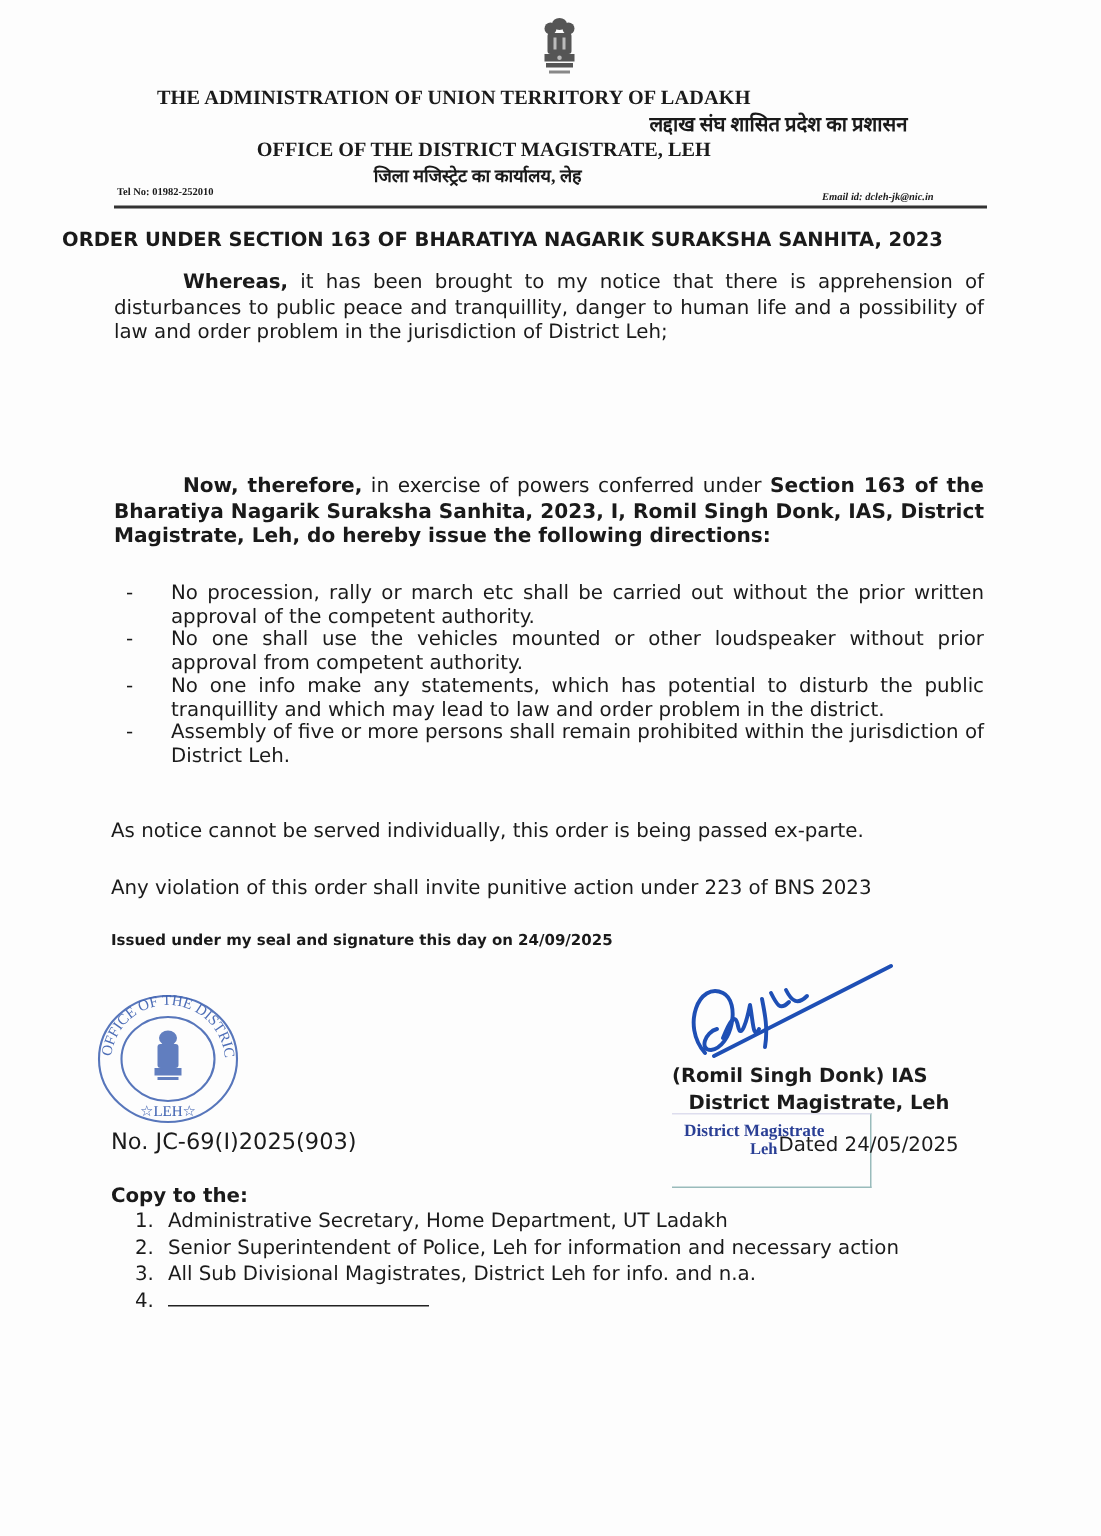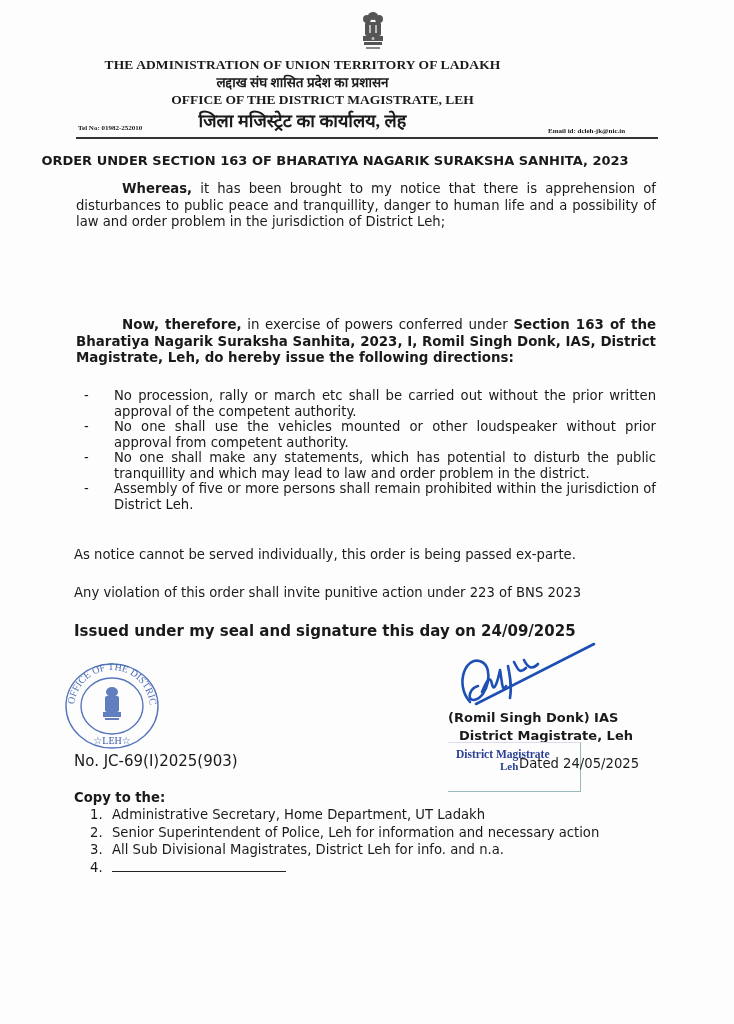--- a/index.html
+++ b/index.html
@@ -6,43 +6,43 @@
     body { width: 734px; height: 1024px; position: relative; overflow: hidden; color: #1a1a1a; }
     .page { position: absolute; left: 0; top: 0; width: 734px; height: 1024px; background: #fdfdfd; }
     .serif { font-family: "Liberation Serif", "DejaVu Serif", serif; }
     .sans { font-family: "DejaVu Sans", "Liberation Sans", sans-serif; }
     .abs { position: absolute; }
 
     
     .emblem { left: 360px; top: 10px; width: 26px; height: 42px; }
     .hdr { left: 0; width: 605px; text-align: center; font-weight: bold; }
     .hdr-en1 { top: 57px; font-size: 13.5px; letter-spacing: 0.1px; }
-    .hdr-hi1 { top: 73px; font-size: 13.5px; }
+    .hdr-hi1 { top: 73px; font-size: 13.5px; text-align: right; }
     .hdr-en2 { top: 92px; font-size: 13.5px; margin-left: 20px; }
-    .hdr-hi2 { top: 108px; font-size: 18px; }
+    .hdr-hi2 { top: 108px; font-size: 12px; padding-left: 16px; }
     .tel { left: 78px; top: 124px; font-size: 7px; font-weight: bold; }
-    .email { left: 548px; top: 127px; font-size: 7px; font-weight: bold; }
+    .email { left: 548px; top: 127px; font-size: 7px; font-weight: bold; font-style: italic; }
     .rule { left: 76px; top: 137px; width: 582px; height: 1.5px; background: #333; }
 
     .order-title { left: 0; width: 670px; top: 153px; text-align: center; font-size: 13px; font-weight: bold; }
 
     .para { left: 76px; width: 580px; font-size: 13.2px; line-height: 16.5px; text-align: justify; }
     .para b { font-weight: bold; }
     .indent { display: inline-block; width: 46px; }
     .p1 { top: 181px; }
     .p2 { top: 257px; }
     .p3 { top: 317px; font-size: 13.4px; }
 
     .dir-list { left: 76px; top: 388px; width: 580px; margin: 0; padding: 0; list-style: none; font-size: 13.2px; line-height: 15.5px; }
     .dir-list li { position: relative; padding-left: 38px; text-align: justify; margin-bottom: 0; }
     .dash { position: absolute; left: 8px; top: 0; }
 
     .line1 { left: 74px; top: 547px; font-size: 13.2px; }
     .line2 { left: 74px; top: 585px; font-size: 13.2px; }
-    .issued { left: 74px; top: 622px; font-size: 15px; font-weight: bold; }
+    .issued { left: 74px; top: 622px; font-size: 10px; font-weight: bold; }
 
     
     .seal { left: 60px; top: 658px; width: 104px; height: 92px; }
     .ref-no { left: 74px; top: 752px; font-size: 15px; }
 
     
     .sig { left: 448px; top: 640px; width: 160px; height: 80px; }
     .signame { left: 448px; top: 710px; font-size: 13px; font-weight: bold; }
     .sigdesig { left: 459px; top: 728px; font-size: 13px; font-weight: bold; }
     .stamp-box { left: 448px; top: 742px; width: 132px; height: 48px; border-right: 1px solid #9bb; border-bottom: 1px solid #9bb; border-top: 1px solid #dde; }
@@ -94,21 +94,21 @@
   </div>
 
 
   <div class="abs para p3 sans">
     <span class="indent"></span><b>Now, therefore,</b><span> in exercise of powers conferred under </span><b>Section 163 of the Bharatiya Nagarik Suraksha Sanhita, 2023, I, Romil Singh Donk, IAS, District Magistrate, Leh, do hereby issue the following directions:</b>
   </div>
 
   <ul class="abs dir-list sans">
     <li><span class="dash">-</span><span>No procession, rally or march etc shall be carried out without the prior written approval of the competent authority.</span></li>
     <li><span class="dash">-</span><span>No one shall use the vehicles mounted or other loudspeaker without prior approval from competent authority.</span></li>
-    <li><span class="dash">-</span><span>No one shall make any statements, which has potential to disturb the public tranquillity and which may lead to law and order problem in the district.</span></li>
+    <li><span class="dash">-</span><span>No one info make any statements, which has potential to disturb the public tranquillity and which may lead to law and order problem in the district.</span></li>
     <li><span class="dash">-</span><span>Assembly of five or more persons shall remain prohibited within the jurisdiction of District Leh.</span></li>
   </ul>
 
   <div class="abs line1 sans">As notice cannot be served individually, this order is being passed ex-parte.</div>
   <div class="abs line2 sans">Any violation of this order shall invite punitive action under 223 of BNS 2023</div>
   <div class="abs issued sans">Issued under my seal and signature this day on 24/09/2025</div>
 
   <svg class="abs seal" viewBox="0 0 104 92">
     <defs>
       <path id="sealArc" d="M 14 50 A 38 38 0 1 1 90 50"></path>

